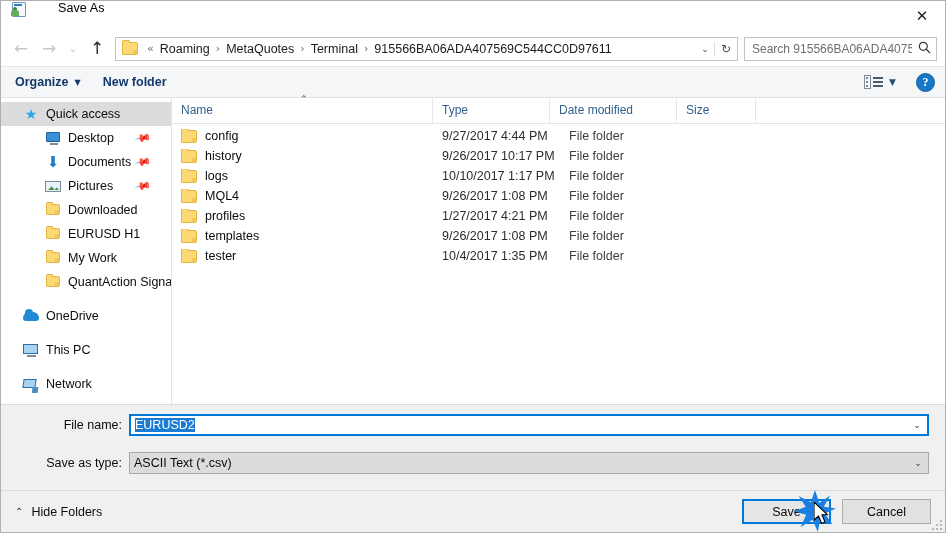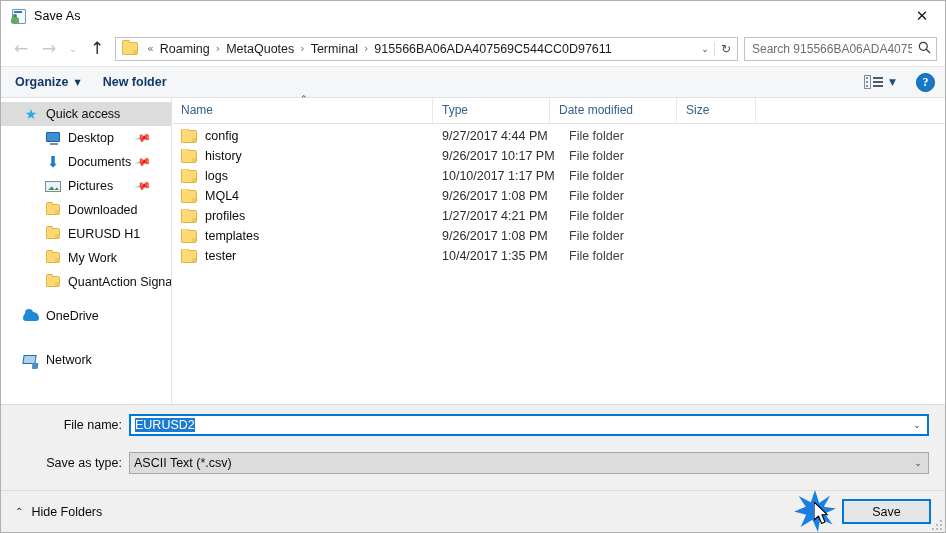--- a/index.html
+++ b/index.html
@@ -20,23 +20,24 @@
     background: #ffffff;
     display: flex;
     flex-direction: column;
   }
 
   
   .titlebar {
     height: 30px;
     flex: 0 0 30px;
     display: flex;
-    align-items: center;
-    background: #ffffff;
-    position: relative;
+    align-items: flex-start;
+    background: #ffffff;
+    position: relative;
+    gap: 24px;
   }
   .title-icon {
     width: 16px; height: 16px;
     margin-left: 9px; margin-right: 8px;
     position: relative;
     flex: 0 0 16px;
   }
   .title-icon .doc {
     position: absolute; left: 2px; top: 1px;
     width: 12px; height: 13px;
@@ -720,20 +721,26 @@
 
       <div class="side-row root">
         <div class="side-ico">
             <div class="ico-cloud"></div>
           </div>
         <div class="side-label">OneDrive</div>
       </div>
 
       <div class="side-gap"></div>
 
+      <div class="side-row root">
+        <div class="side-ico">
+            <div class="ico-pc"></div>
+          </div>
+        <div class="side-label">This PC</div>
+      </div>
 
       <div class="side-gap"></div>
 
       <div class="side-row root">
         <div class="side-ico">
             <div class="ico-net"></div>
           </div>
         <div class="side-label">Network</div>
       </div>
     </div>
@@ -846,20 +853,21 @@
     </div>
   </div>
 
   <div class="footer">
     <div class="hide-folders">
       <span class="hf-caret">⌃</span>
       <span>Hide Folders</span>
     </div>
     <div class="footer-spacer"></div>
     <div class="btn primary">Save</div>
+    <div class="btn">Cancel</div>
     <div class="resize-grip">
       <i style="right:0px; bottom:0px;"></i>
       <i style="right:4px; bottom:0px;"></i>
       <i style="right:8px; bottom:0px;"></i>
       <i style="right:0px; bottom:4px;"></i>
       <i style="right:4px; bottom:4px;"></i>
       <i style="right:0px; bottom:8px;"></i>
     </div>
   </div>
 

